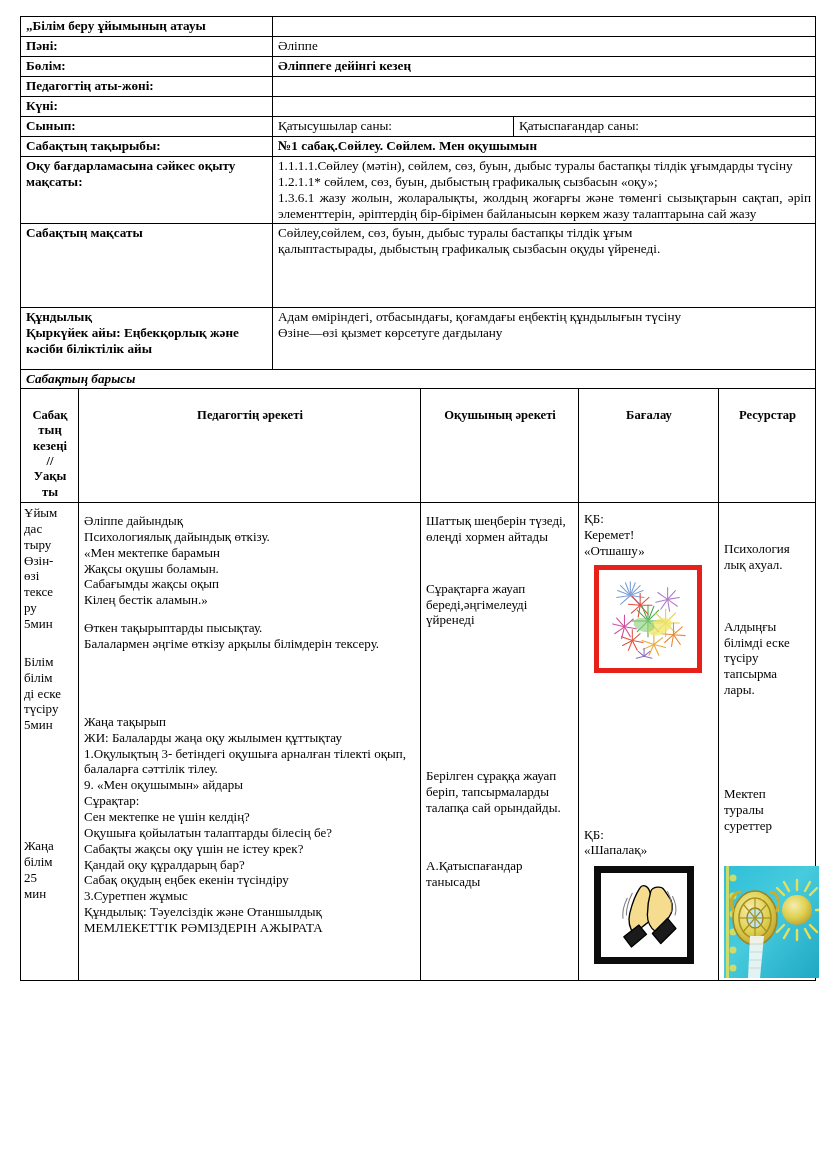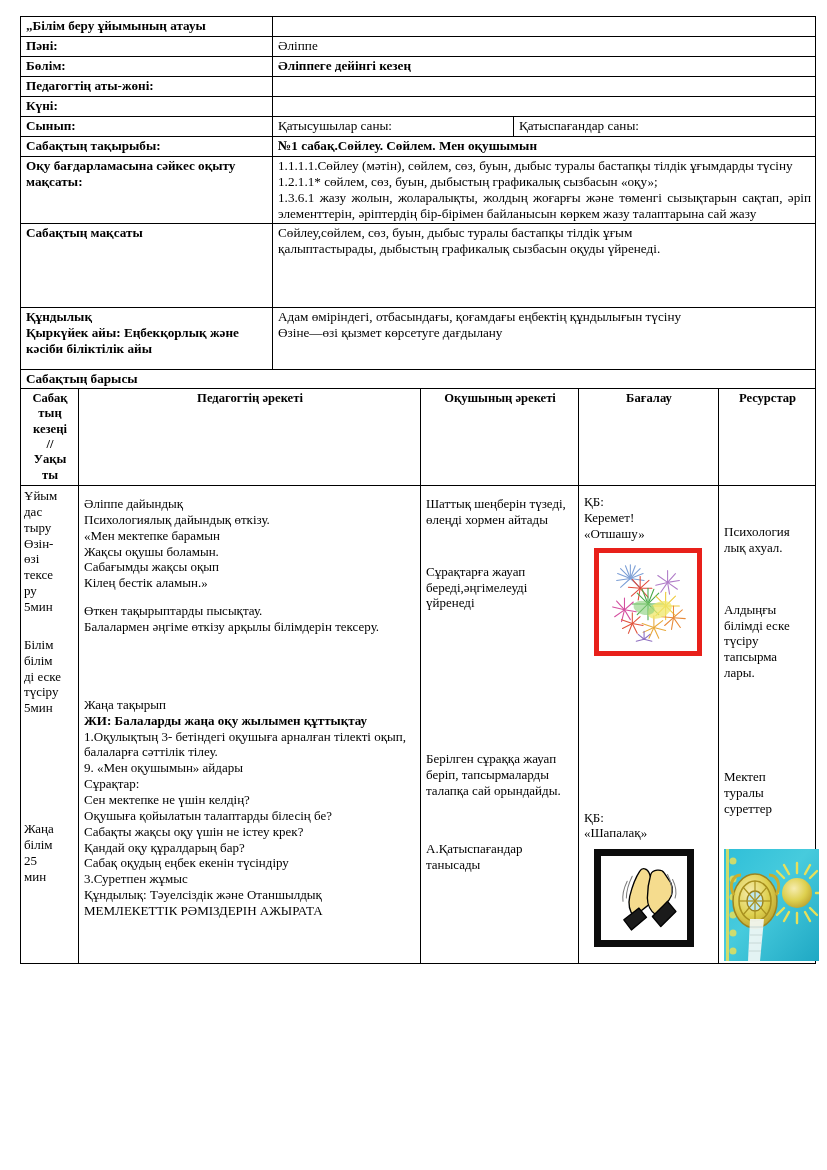--- a/index.html
+++ b/index.html
@@ -33,21 +33,21 @@
     padding: 1px 4px 1px 5px;
     font-size: 13.2px;
     line-height: 1.21;
   }
   .lbl { font-weight: bold; font-size: 13.4px; }
   .val { font-weight: normal; }
   .val-b { font-weight: bold; }
   .h-row td { height: 20px; }
   .justify { text-align: justify; text-justify: inter-word; }
   .center { text-align: center; }
-  .bold { font-weight: bold; }
+  .bold { font-weight: normal; }
 
   
   table.course {
     border-collapse: collapse;
     width: 795px;
     table-layout: fixed;
     margin-top: -1px;
   }
   table.course td, table.course th {
     border: 1px solid #000000;
@@ -55,21 +55,21 @@
     padding: 2px 4px 2px 5px;
     font-size: 13px;
     line-height: 1.22;
     font-weight: normal;
   }
   table.course th {
     text-align: center;
     font-weight: bold;
     font-size: 12.6px;
     vertical-align: top;
-    padding-top: 2px;
+    padding-top: 19px;
   }
   .stage-cell {
     font-size: 12.4px;
     line-height: 1.3;
     padding-left: 3px !important;
     padding-right: 2px !important;
   }
   .spacer-md { height: 22px; }
   .spacer-sm { height: 12px; }
 
@@ -93,21 +93,21 @@
     overflow: hidden;
   }
   .flagbox {
     width: 95px;
     height: 112px;
     margin: 10px 0 0 0px;
     position: relative;
     overflow: hidden;
   }
   svg.art { display: block; width: 100%; height: 100%; }
-  .section-title { font-weight: bold; font-size: 13.6px; }
+  .section-title { font-weight: bold; font-size: 13.6px; font-style: italic; }
 </style>
 </head>
 <body>
 
 <div class="page">
 
   <table class="doc">
     <colgroup>
       <col style="width:252px">
       <col style="width:241px">

